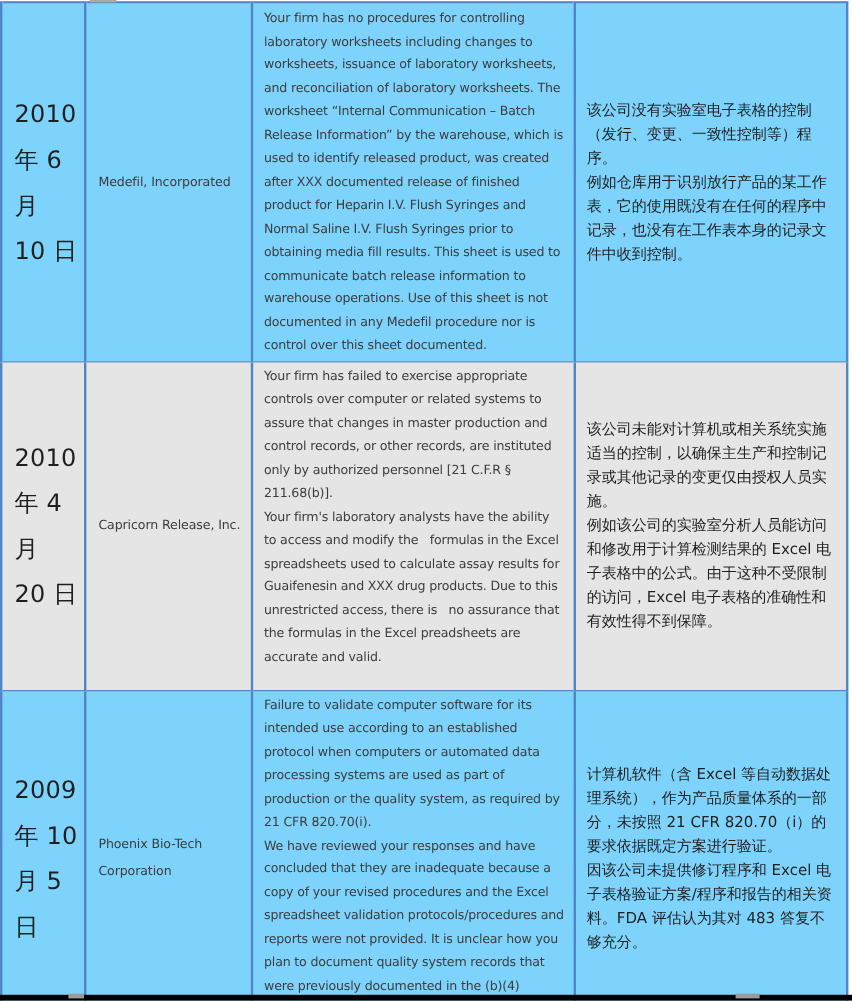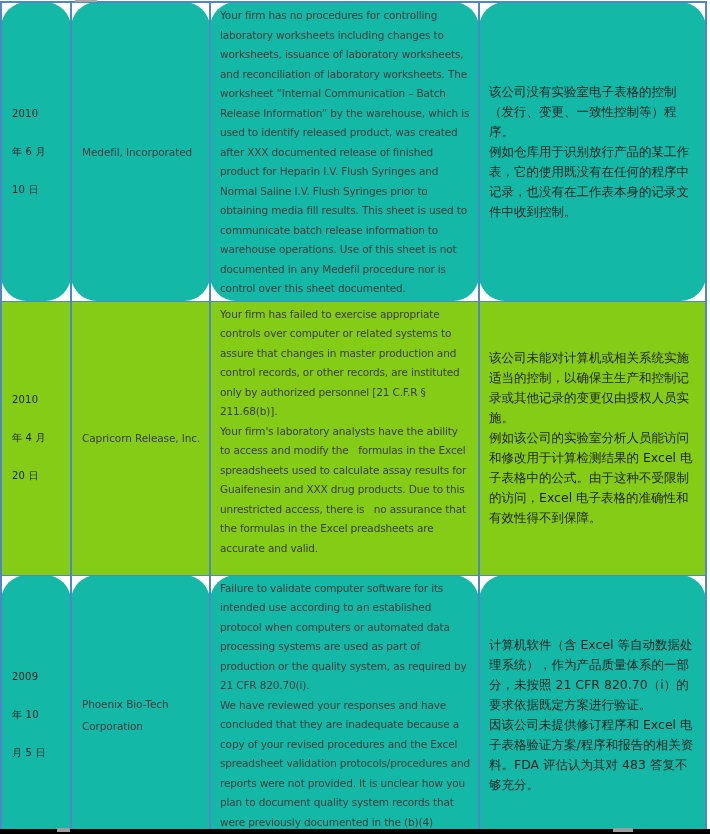--- a/index.html
+++ b/index.html
@@ -24,26 +24,26 @@
     border-left-width: 2px;
     border-right-width: 2px;
     vertical-align: middle;
     overflow: hidden;
   }
   col.c-date    { width: 70px;  }
   col.c-company { width: 139px; }
   col.c-en      { width: 269px; }
   col.c-zh      { width: 227px; }
 
-  tr.shaded td { background: #14b8a6; border-radius: 26px; }
-  tr.plain  td { background: #84cc16; }
+  tr.shaded td { background: #7dd3fc; }
+  tr.plain  td { background: #e5e5e5; }
 
   td.cell-date {
     padding: 0 4px 0 10px;
-    font-size: 10px;
+    font-size: 20px;
     line-height: 38px;
     color: #1f1f1f;
     white-space: pre-line;
     letter-spacing: 0.2px;
   }
   td.cell-company {
     padding: 0 0 0 10px;
     font-size: 10.5px;
     line-height: 22px;
     color: #3d3d3d;

